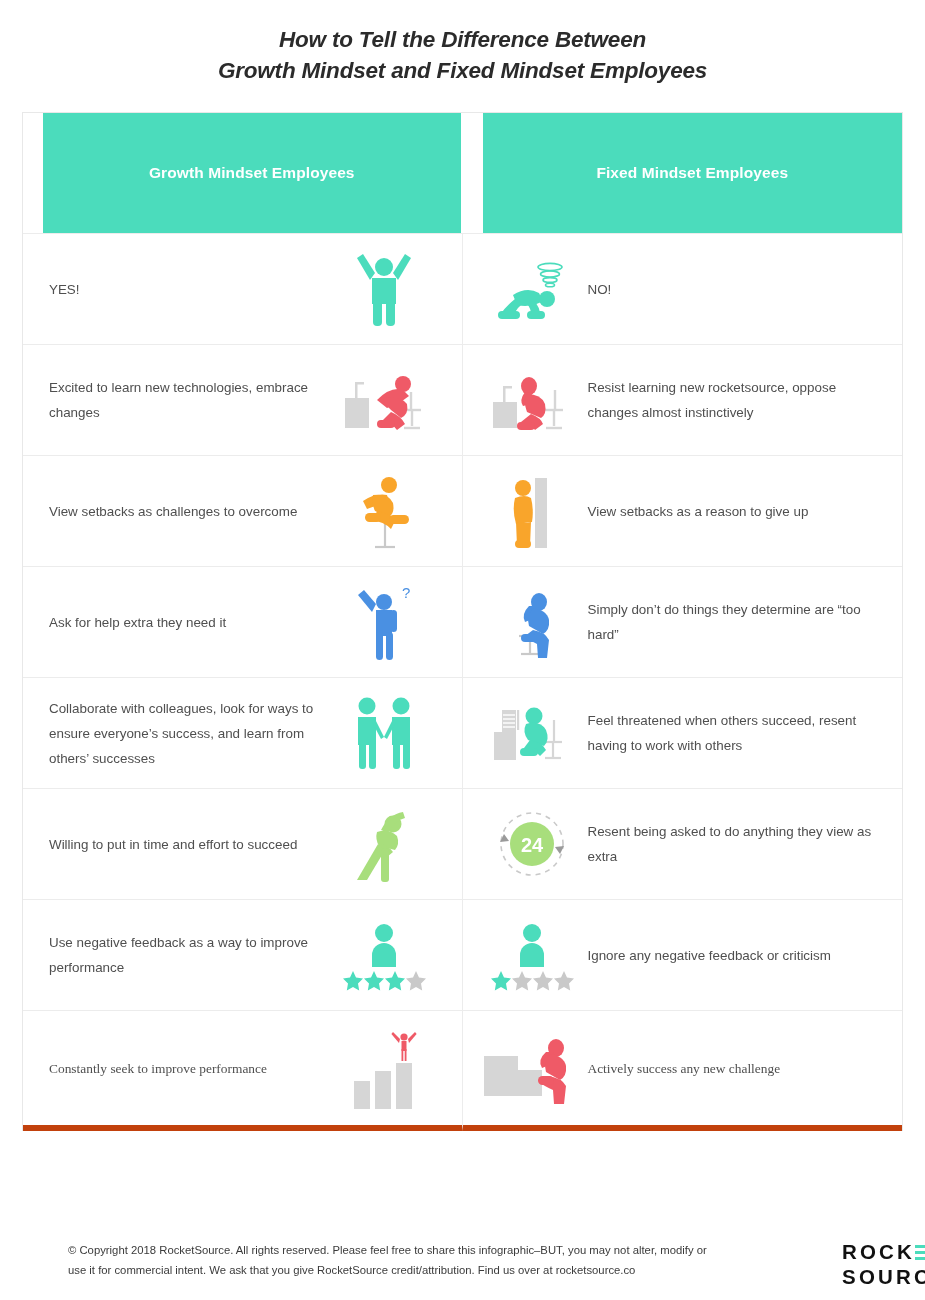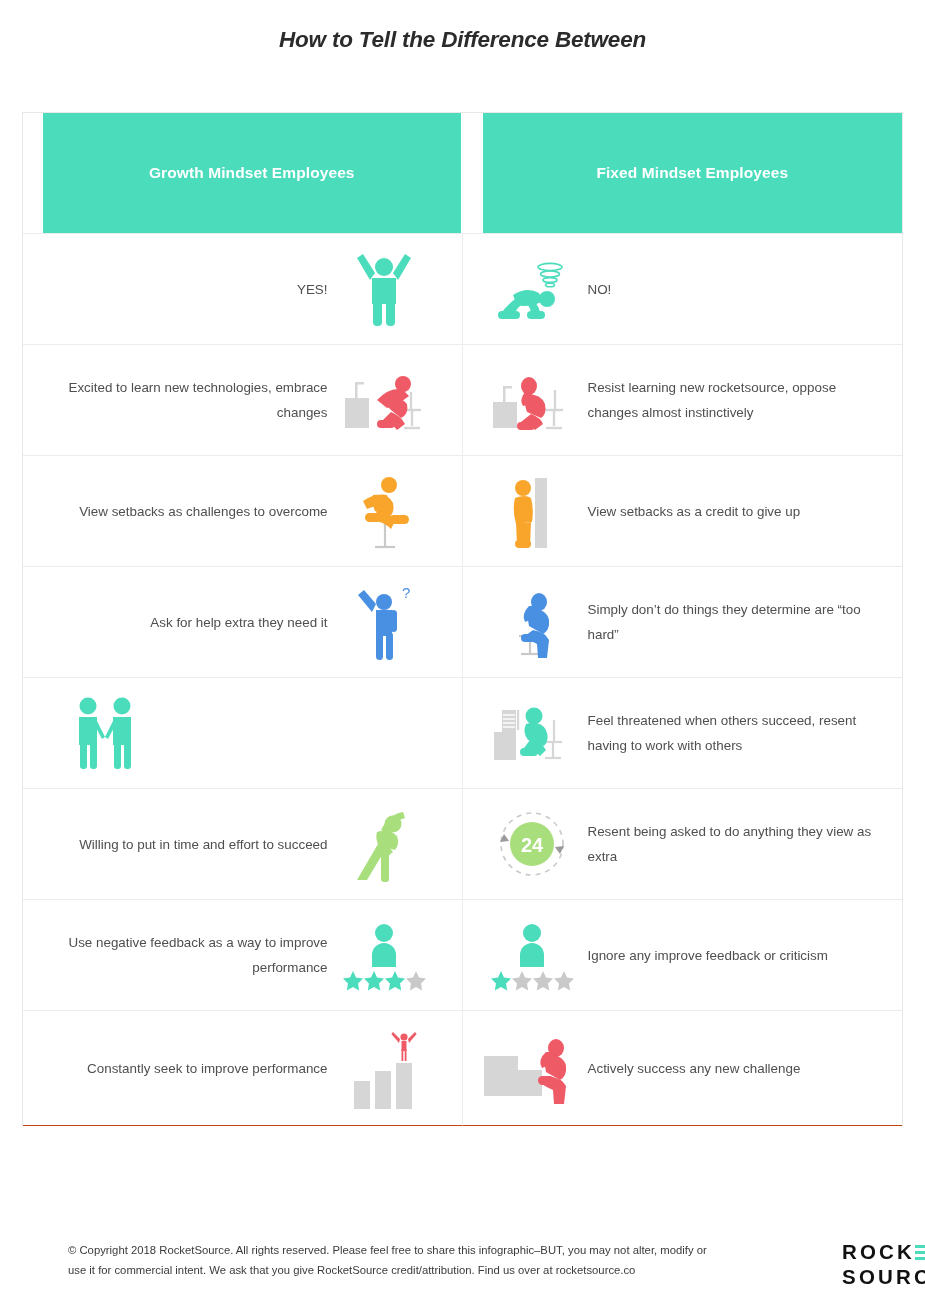--- a/index.html
+++ b/index.html
@@ -72,30 +72,30 @@
   .cell.right {
     flex-direction: row;
     padding-left: 13px;
     padding-right: 26px;
   }
   .txt {
     font-size: 13.4px;
     line-height: 25px;
     color: #4f4f4f;
   }
-  .cell.left .txt { text-align: right; flex: 1 1 auto; }
+  .cell.left .txt { text-align: left; flex: 1 1 auto; }
   .cell.right .txt { text-align: left; flex: 1 1 auto; }
   .ico {
     width: 112px;
     flex: 0 0 112px;
     display: flex;
     align-items: center;
     justify-content: center;
   }
-  .row:last-child .cell { border-bottom: 1px solid #c2410c; }
+  .row:last-child .cell { border-bottom: 6px solid #c2410c; font-family: Liberation Serif, serif; }
 
   
   .footer {
     position: absolute;
     left: 22px;
     top: 1240px;
     width: 881px;
     display: flex;
     align-items: flex-start;
     justify-content: space-between;
@@ -142,20 +142,21 @@
 
   svg { display: block; }
 </style>
 </head>
 <body>
 
 <div class="page">
 
   <div class="title-block">
     <div class="title-line">How to Tell the Difference Between</div>
+    <div class="title-line">Growth Mindset and Fixed Mindset Employees</div>
   </div>
 
   <div class="table">
 
     <div class="thead">
       <div class="th left">Growth Mindset Employees</div>
       <div class="th">Fixed Mindset Employees</div>
     </div>
 
     <div class="row">
@@ -260,21 +261,21 @@
       <div class="cell right">
         <div class="ico">
           <svg width="62" height="82" viewBox="0 0 62 82">
             <rect x="34" y="8" width="12" height="70" fill="#d6d6d6"></rect>
             <circle cx="22" cy="18" r="8" fill="#f9a52b"></circle>
             <path d="M14 28 q10 -4 16 0 q3 12 1 24 l-16 2 q-4 -14 -1 -26 z" fill="#f9a52b"></path>
             <path d="M15 52 q8 2 15 0 l-1 24 h-13 z" fill="#f9a52b"></path>
             <rect x="14" y="70" width="16" height="8" rx="4" fill="#f9a52b"></rect>
           </svg>
         </div>
-        <div class="txt">View setbacks as a credit to give up</div>
+        <div class="txt">View setbacks as a reason to give up</div>
       </div>
     </div>
 
     <div class="row">
       <div class="cell left">
         <div class="txt">Ask for help extra they need it</div>
         <div class="ico">
           <svg width="64" height="80" viewBox="0 0 64 80">
             <text x="50" y="16" font-family="Liberation Sans, sans-serif" font-size="15" fill="#4a90e2">?</text>
             <circle cx="32" cy="20" r="8" fill="#4a90e2"></circle>
@@ -300,20 +301,21 @@
             <path d="M38 46 q12 2 16 10 l-2 18 h-9 l-1 -14 q-8 -4 -12 -8 z" fill="#4a90e2"></path>
             <rect x="26" y="50" width="16" height="8" rx="4" fill="#4a90e2"></rect>
           </svg>
         </div>
         <div class="txt">Simply don’t do things they determine are “too hard”</div>
       </div>
     </div>
 
     <div class="row">
       <div class="cell left">
+        <div class="txt">Collaborate with colleagues, look for ways to ensure everyone’s success, and learn from others’ successes</div>
         <div class="ico">
           <svg width="68" height="80" viewBox="0 0 68 80">
             <circle cx="17" cy="13" r="8.5" fill="#4bdcbc"></circle>
             <circle cx="51" cy="13" r="8.5" fill="#4bdcbc"></circle>
             <path d="M8 24 h18 v28 h-18 z" fill="#4bdcbc"></path>
             <path d="M42 24 h18 v28 h-18 z" fill="#4bdcbc"></path>
             <path d="M25 26 l9 18 l-3 2 l-9 -17 z" fill="#4bdcbc"></path>
             <path d="M43 26 l-9 18 l3 2 l9 -17 z" fill="#4bdcbc"></path>
             <rect x="9" y="48" width="7" height="28" rx="3" fill="#4bdcbc"></rect>
             <rect x="19" y="48" width="7" height="28" rx="3" fill="#4bdcbc"></rect>
@@ -400,21 +402,21 @@
             <circle cx="46" cy="14" r="9" fill="#4bdcbc"></circle>
             <path d="M34 48 v-12 a12 12 0 0 1 24 0 v12 z" fill="#4bdcbc"></path>
             <g transform="translate(4,52)">
               <path d="M11 0 l3 6.5 l7 1 l-5 5 l1.2 7 l-6.2 -3.4 l-6.2 3.4 l1.2 -7 l-5 -5 l7 -1 z" fill="#4bdcbc"></path>
               <path d="M32 0 l3 6.5 l7 1 l-5 5 l1.2 7 l-6.2 -3.4 l-6.2 3.4 l1.2 -7 l-5 -5 l7 -1 z" fill="#c9c9c9"></path>
               <path d="M53 0 l3 6.5 l7 1 l-5 5 l1.2 7 l-6.2 -3.4 l-6.2 3.4 l1.2 -7 l-5 -5 l7 -1 z" fill="#c9c9c9"></path>
               <path d="M74 0 l3 6.5 l7 1 l-5 5 l1.2 7 l-6.2 -3.4 l-6.2 3.4 l1.2 -7 l-5 -5 l7 -1 z" fill="#c9c9c9"></path>
             </g>
           </svg>
         </div>
-        <div class="txt">Ignore any improve feedback or criticism</div>
+        <div class="txt">Ignore any negative feedback or criticism</div>
       </div>
     </div>
 
     <div class="row">
       <div class="cell left">
         <div class="txt">Constantly seek to improve performance</div>
         <div class="ico">
           <svg width="84" height="86" viewBox="0 0 84 86">
             <rect x="12" y="56" width="16" height="28" fill="#d6d6d6"></rect>
             <rect x="33" y="46" width="16" height="38" fill="#d6d6d6"></rect>

